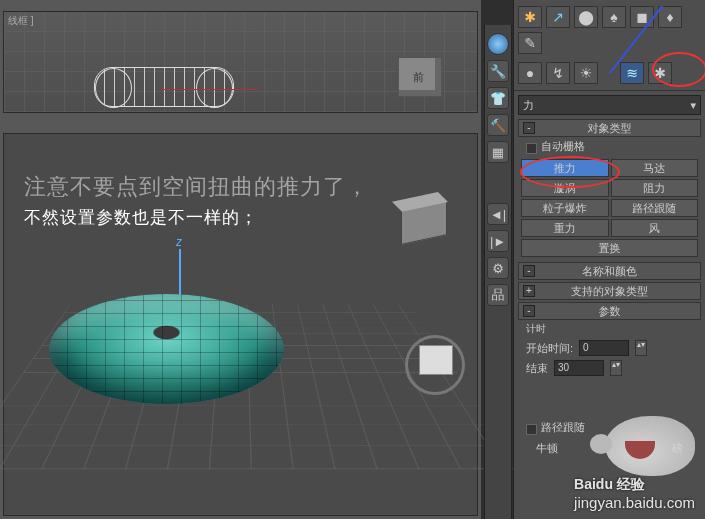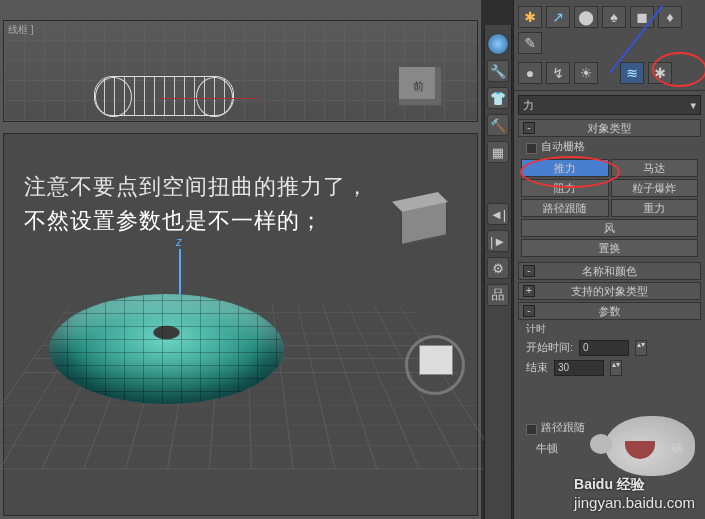--- a/index.html
+++ b/index.html
@@ -1,18 +1,18 @@
 <!DOCTYPE html>
 <html><head>
 <meta charset="utf-8">
 <style>
 *{box-sizing:border-box;margin:0;padding:0;font-family:"Microsoft YaHei",sans-serif;font-size:11px;color:#ccc}
 body{background:#2e2e2e;width:705px;height:519px;overflow:hidden;position:relative}
 .vp-area{position:absolute;left:0;top:0;width:481px;height:519px;background:#585858}
-.vp-top{position:absolute;left:3px;top:20px;width:475px;height:102px;background:linear-gradient(#5a5a5a,#4e4e4e);border:1px solid #2a2a2a}
+.vp-top{position:absolute;left:3px;top:11px;width:475px;height:102px;background:linear-gradient(#5a5a5a,#4e4e4e);border:1px solid #2a2a2a}
 .vp-top::before{content:"";position:absolute;inset:0;background-image:repeating-linear-gradient(0deg,#666 0 1px,transparent 1px 20px),repeating-linear-gradient(90deg,#666 0 1px,transparent 1px 20px);opacity:.5}
 .vp-label{position:absolute;top:2px;left:4px;color:#aaa;font-size:10px}
 .wire-cap{position:absolute;left:90px;top:55px;width:140px;height:40px;border:1px solid #ddd;border-radius:18px;background:repeating-linear-gradient(90deg,transparent 0 9px,#ccc 9px 10px)}
 .wire-cap::before,.wire-cap::after{content:"";position:absolute;top:0;width:35px;height:38px;border:1px solid #ddd;border-radius:50%}
 .wire-cap::before{left:0}.wire-cap::after{right:0}
 .redline{position:absolute;left:155px;top:77px;width:100px;height:1px;background:#a33}
 .cube1{position:absolute;right:35px;top:45px;width:44px;height:40px;background:#888;border:1px solid #555;box-shadow:inset -6px -6px 0 #666}
 .vp-main{position:absolute;left:3px;top:133px;width:475px;height:383px;background:#4a4a4a;border:1px solid #2a2a2a}
 .grid{position:absolute;inset:0;background-image:repeating-linear-gradient(60deg,transparent 0 1px,transparent 1px 45px),repeating-linear-gradient(-60deg,transparent 0 1px,transparent 1px 45px);background-color:#4a4a4a}
 .grid::after{content:"";position:absolute;inset:0;background-image:repeating-linear-gradient(0deg,#666 0 1px,transparent 1px 35px),repeating-linear-gradient(90deg,#666 0 1px,transparent 1px 35px);transform:perspective(600px) rotateX(60deg);transform-origin:center 70%;opacity:.6}
@@ -20,22 +20,22 @@
 .torus::before{content:"";position:absolute;inset:0;background-image:repeating-linear-gradient(90deg,transparent 0 18px,rgba(0,0,0,.25) 18px 19px),repeating-linear-gradient(0deg,transparent 0 12px,rgba(0,0,0,.25) 12px 13px);border-radius:50%}
 .gizmo{position:absolute;left:175px;top:115px;width:2px;height:65px;background:#5af}
 .gizmo::before{content:"z";position:absolute;top:-14px;left:-3px;color:#5af;font-size:12px;font-style:italic}
 .gizmo::after{content:"x";position:absolute;bottom:-8px;left:35px;color:#e55;font-size:12px;font-style:italic}
 .gizmo-x{position:absolute;left:175px;top:178px;width:50px;height:2px;background:#e55}
 .cube2{position:absolute;right:30px;top:70px;width:46px;height:36px;background:#888;border:1px solid #444;transform:skewY(-12deg)}
 .cube2::after{content:"";position:absolute;left:0;top:-10px;width:46px;height:12px;background:#aaa;transform:skewX(40deg);transform-origin:bottom}
 .viewcube{position:absolute;right:12px;bottom:120px;width:60px;height:60px}
 .viewcube .ring{position:absolute;inset:0;border:3px solid #777;border-radius:50%}
 .viewcube .c{position:absolute;left:14px;top:10px;width:34px;height:30px;background:#ddd;border:1px solid #888}
-.anno1{position:absolute;left:20px;top:38px;font-size:22px;color:#e5e5e5;font-family:serif;letter-spacing:1px}
-.anno2{position:absolute;left:20px;top:72px;font-size:22px;color:#fff;font-family:serif;letter-spacing:1px}
+.anno1{position:absolute;left:20px;top:38px;font-size:22px;color:#a3a3a3;font-family:serif;letter-spacing:1px}
+.anno2{position:absolute;left:20px;top:72px;font-size:17px;color:#fff;font-family:serif;letter-spacing:1px}
 .tb1{position:absolute;left:484px;top:25px;width:28px;height:494px;background:#444;border-left:1px solid #222;border-right:1px solid #222}
 .tb1 .ico{width:22px;height:22px;margin:5px auto;background:#555;border:1px solid #333;border-radius:3px;display:flex;align-items:center;justify-content:center;font-size:13px}
 .panel{position:absolute;right:0;top:0;width:192px;height:519px;background:#4e4e4e;border-left:1px solid #222}
 .tabrow{display:flex;padding:6px 4px;gap:4px;flex-wrap:wrap}
 .tabrow .t{width:24px;height:22px;background:#555;border:1px solid #333;display:flex;align-items:center;justify-content:center;font-size:14px}
 .tabrow.r2{padding-top:2px;border-bottom:1px solid #333}
 .circle-anno{position:absolute;right:-2px;top:52px;width:55px;height:35px;border:2px solid #e33;border-radius:50%;pointer-events:none}
 .dd{margin:4px;height:20px;background:#3a3a3a;border:1px solid #222;padding:2px 4px;display:flex;align-items:center;position:relative}
 .dd::after{content:"▾";position:absolute;right:4px}
 .roll{margin:2px 4px}
@@ -44,21 +44,21 @@
 .btns{display:flex;flex-wrap:wrap;padding:3px;gap:2px}
 .btn{height:18px;background:#5a5a5a;border:1px solid #333;display:flex;align-items:center;justify-content:center;flex:1 1 45%}
 .btn.sel{background:#4a7fd0;color:#fff}
 .btn.full{flex:1 1 95%}
 .chk{display:flex;align-items:flex-end;gap:4px;padding:2px 8px}
 .chk .box{width:11px;height:11px;background:#333;border:1px solid #666}
 .nf-in{height:17px;background:#333;border:1px solid #222;padding:1px 4px;display:flex;align-items:center}
 .sw{width:18px;height:18px;background:#1aa;border:1px solid #222}
 .namecolor{display:flex;gap:4px;padding:3px 5px;align-items:center}
 .namecolor .nf-in{flex:1}
-.spin{display:flex;gap:6px;padding:2px 8px}
+.spin{display:flex;align-items:center;gap:6px;padding:2px 8px}
 .spin .lbl{flex:0 0 auto}
 .spin .val{width:50px;height:16px;background:#333;border:1px solid #222;padding:1px 3px;font-size:10px}
 .spin .arr{width:12px;height:16px;background:#555;border:1px solid #333;font-size:8px;line-height:7px;text-align:center}
 .oval-anno{position:absolute;left:520px;top:156px;width:100px;height:32px;border:2px solid #e33;border-radius:50%;pointer-events:none;z-index:99}
 .blue-line{position:absolute;left:610px;top:72px;width:85px;height:2px;background:#35d;transform:rotate(-52deg);transform-origin:left;z-index:99}
 .wm{position:absolute;right:10px;bottom:8px;opacity:.85;text-align:left;z-index:100}
 .shark{width:90px;height:60px;background:radial-gradient(ellipse at 40% 60%,#eee,#bbb);border-radius:50% 45% 45% 50%;position:relative;margin-left:auto}
 .shark::before{content:"";position:absolute;left:20px;top:25px;width:30px;height:18px;background:#a44;border-radius:0 0 15px 15px}
 .shark::after{content:"";position:absolute;left:-15px;top:18px;width:22px;height:20px;background:#ccc;border-radius:50%}
 </style>
@@ -137,20 +137,23 @@
       <span>自动栅格</span>
     </div>
     <div class="btns">
       <div class="btn sel">
           <span>推力</span>
         </div>
       <div class="btn">
           <span>马达</span>
         </div>
       <div class="btn">
+          <span>漩涡</span>
+        </div>
+      <div class="btn">
           <span>阻力</span>
         </div>
       <div class="btn">
           <span>粒子爆炸</span>
         </div>
       <div class="btn">
           <span>路径跟随</span>
         </div>
       <div class="btn">
           <span>重力</span>

